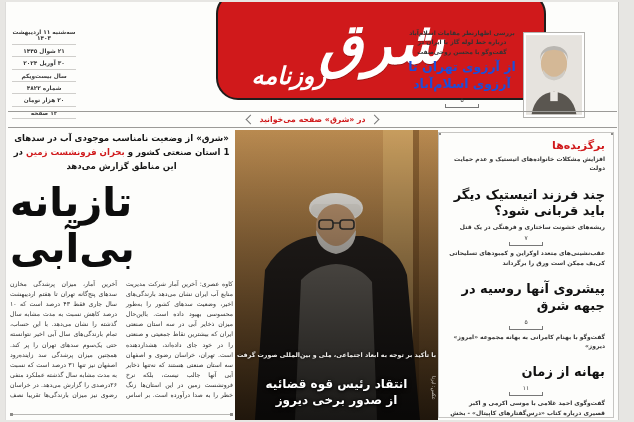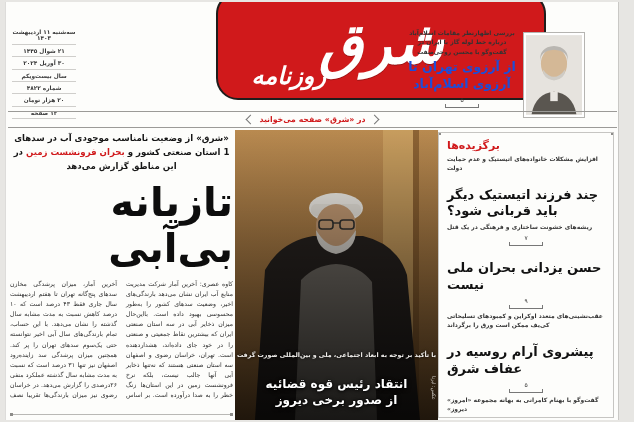--- a/index.html
+++ b/index.html
@@ -53,21 +53,21 @@
     font-size:7.8px;
   }
   .banner-lead{color:#d0191b;font-weight:900;}
   .banner-text{color:#222;font-weight:bold;}
   .chev{width:7px;height:7px;border-top:1px solid #777;border-right:1px solid #777;flex:none;}
   .chev.right{transform:rotate(45deg);margin-right:2px;}
   .chev.left{transform:rotate(-135deg);margin-left:2px;}
   
   .sidebar{
     position:absolute;right:4px;top:130px;width:176px;height:286px;
-    border:1px solid #c6c5c2;padding:6px 8px 10px;text-align:left;overflow:hidden;
+    border:1px solid #c6c5c2;padding:6px 8px 10px;text-align:right;overflow:hidden;
   }
   .tick{position:absolute;width:3px;height:3px;background:#8d8c89;}
   .sidebar-title{color:#d0191b;font-size:11px;font-weight:900;margin-bottom:2px;}
   .sb-kicker{font-size:6px;font-weight:bold;color:#333;line-height:1.55;margin-top:2px;}
   .sb-headline{font-size:13px;font-weight:900;line-height:1.3;color:#121212;margin-top:14px;}
   .sb-sub{font-size:6px;font-weight:bold;color:#333;line-height:1.5;margin-top:2px;}
   
   .lead-photo{position:absolute;right:180px;top:128px;width:203px;height:290px;overflow:hidden;}
   .lead-photo svg{display:block;width:100%;height:100%;}
   .photo-caption{
@@ -81,21 +81,21 @@
   }
   .photo-credit{
     position:absolute;right:1px;bottom:20px;writing-mode:vertical-rl;
     font-size:5px;color:#e5e2dd;opacity:.85;letter-spacing:.5px;
   }
   
   .main-col{position:absolute;left:2px;top:130px;width:227px;padding:0 2px;}
   .lead-kicker{font-size:8.6px;font-weight:900;text-align:center;line-height:1.6;color:#161616;}
   .lead-kicker .red{color:#d0191b;}
   .lead-headline{
-    font-size:40px;font-weight:900;text-align:right;color:#0d0d0d;
+    font-size:40px;font-weight:900;text-align:left;color:#0d0d0d;
     line-height:1.15;margin:6px 0 8px;letter-spacing:-1px;
   }
   .article-body{
     direction:rtl;text-align:justify;font-size:6.2px;line-height:1.62;color:#2e2e2e;
     column-count:2;column-gap:9px;height:128px;overflow:hidden;
   }
   
   .second-story{position:relative;margin-top:7px;border-top:1px solid #b9b8b5;padding-top:7px;text-align:center;}
 </style>
 </head>
@@ -153,31 +153,24 @@
       <div>
         <div class="sb-kicker">افزایش مشکلات خانواده‌های اتیستیک و عدم حمایت دولت</div>
         <div class="sb-headline">چند فرزند اتیستیک دیگر باید قربانی شود؟</div>
         <div class="sb-sub">ریشه‌های خشونت ساختاری و فرهنگی در یک قتل</div>
         <div class="marker">
           <span class="num">۷</span>
             <span class="bar"></span>
         </div>
       </div>
 
-      <div>
-        <div class="sb-headline">حسن یزدانی بحران ملی نیست</div>
-        <div class="marker">
-          <span class="num">۹</span>
-            <span class="bar"></span>
-        </div>
-      </div>
 
       <div>
         <div class="sb-kicker">عقب‌نشینی‌های متعدد اوکراین و کمبودهای تسلیحاتی کی‌یف ممکن است ورق را برگرداند</div>
-        <div class="sb-headline">پیشروی آرام روسیه در عفاف شرق</div>
+        <div class="sb-headline">پیشروی آنها روسیه در جبهه شرق</div>
         <div class="marker">
           <span class="num">۵</span>
             <span class="bar"></span>
         </div>
       </div>
 
       <div>
         <div class="sb-kicker">گفت‌وگو با بهنام کامرانی به بهانه مجموعه «امروز» دیروز»</div>
         <div class="sb-headline">بهانه از زمان</div>
         <div class="marker">

